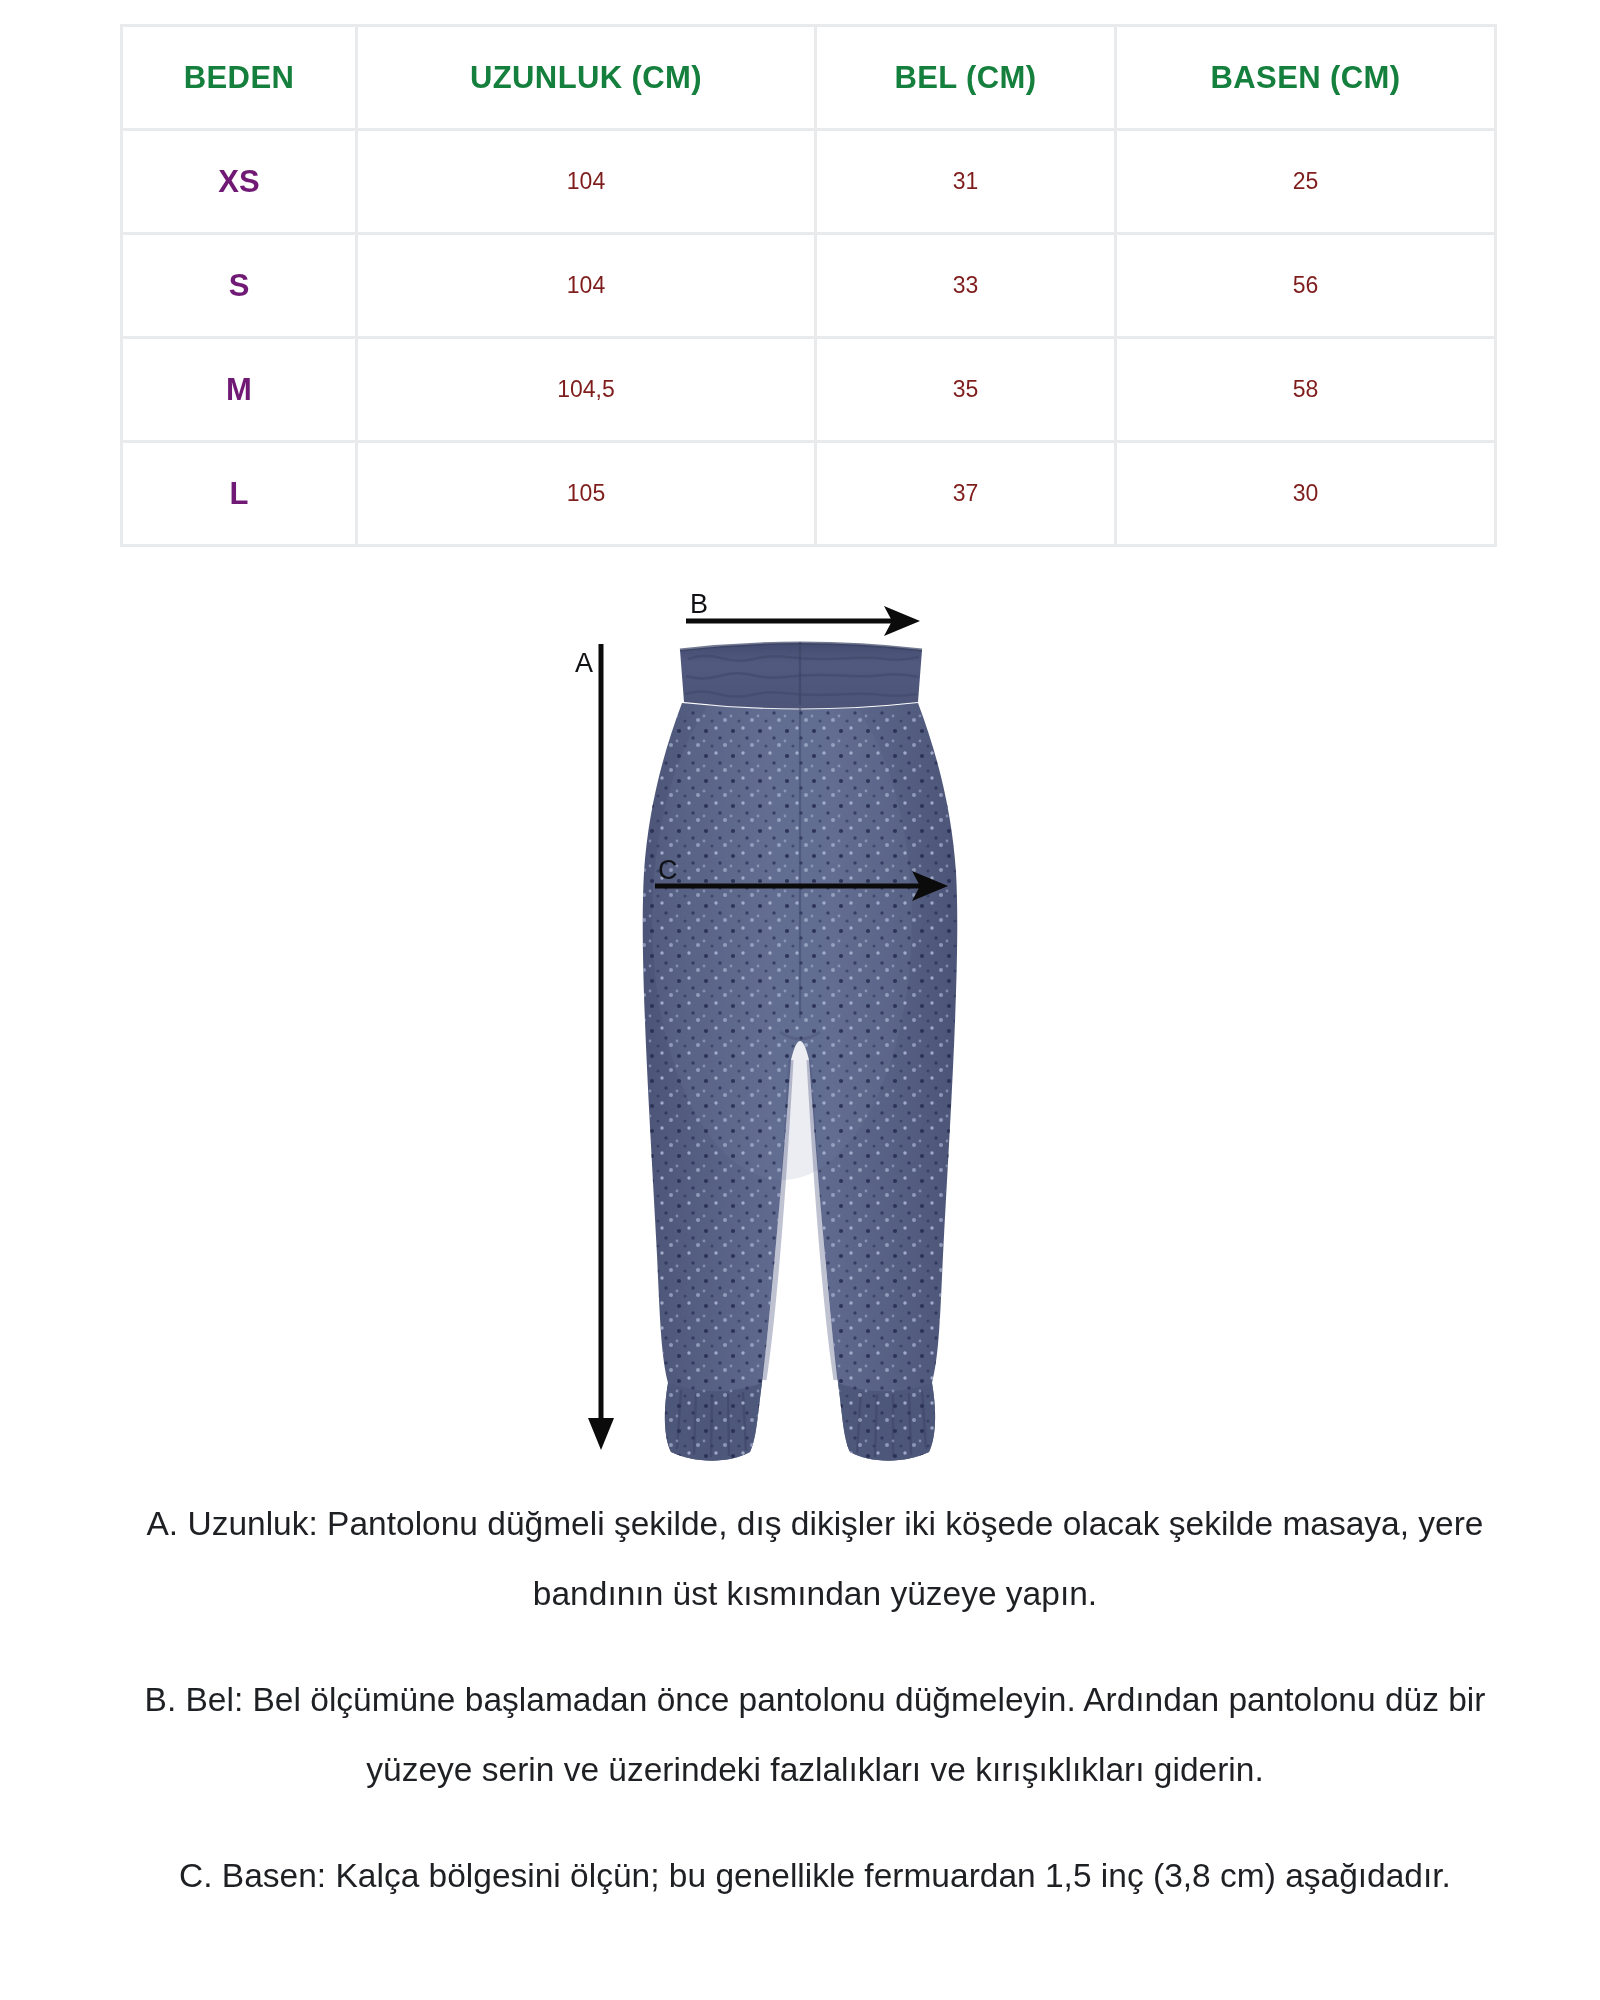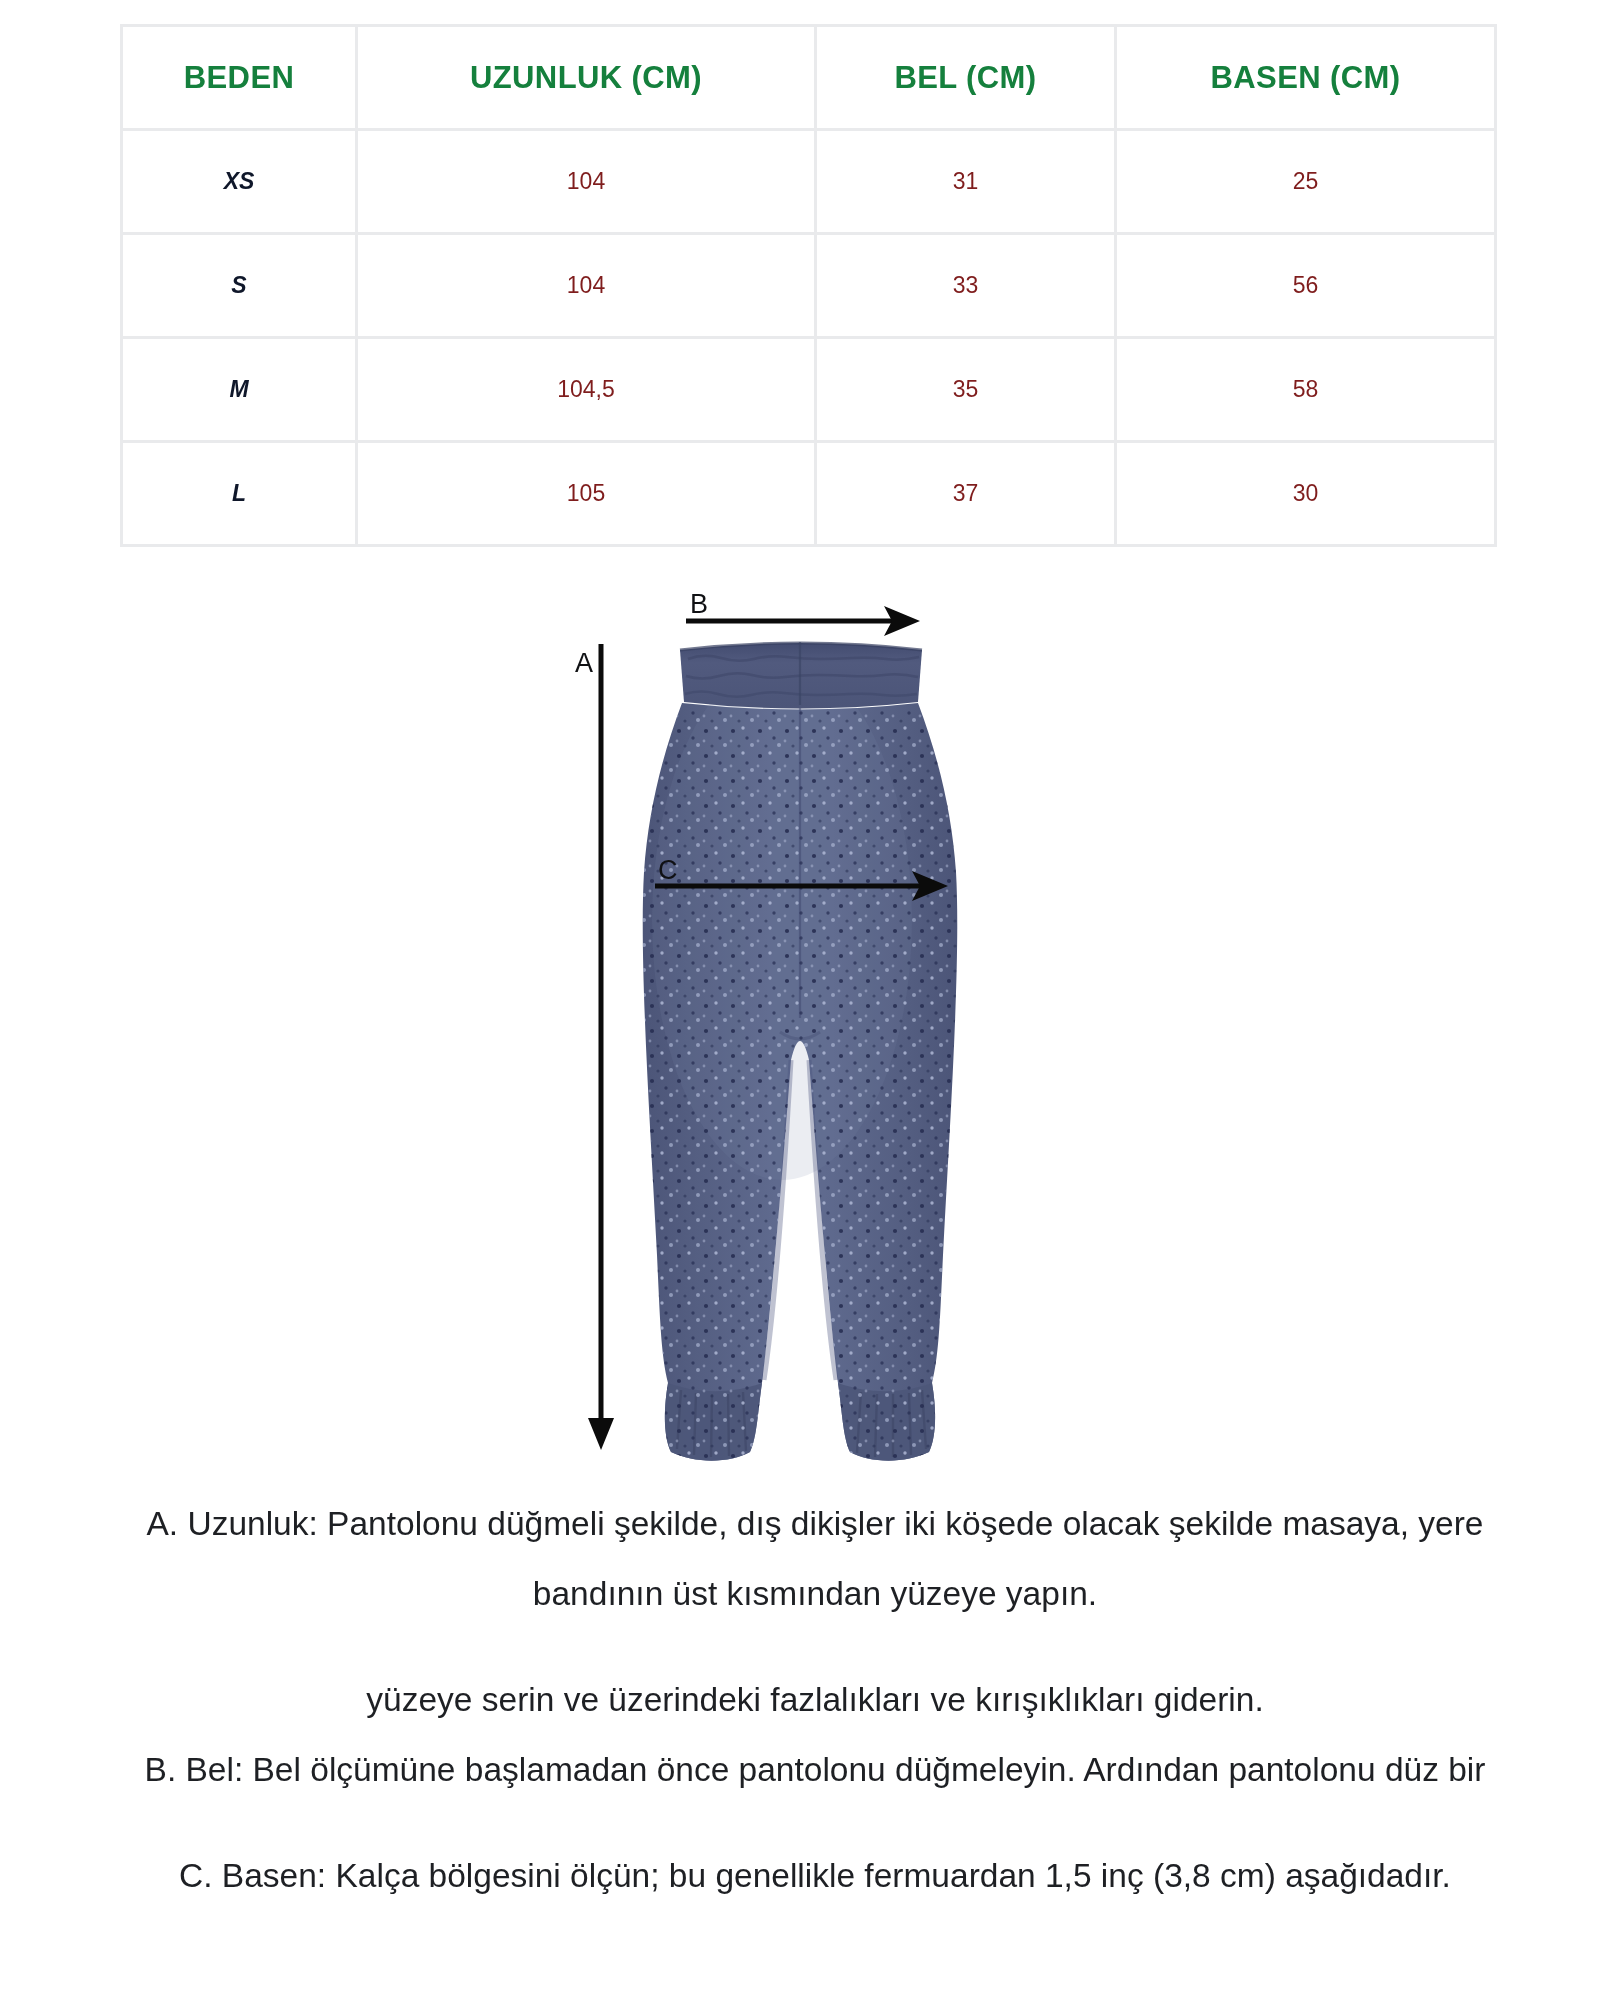--- a/index.html
+++ b/index.html
@@ -13,21 +13,21 @@
     position:absolute; left:120px; top:24px; width:1374px;
     border-collapse:collapse; table-layout:fixed;
   }
   .size-table th, .size-table td {
     border:3px solid #e9eaec; text-align:center; vertical-align:middle;
     height:101px; padding:0; background:#ffffff;
   }
   .size-table th {
     font-size:31px; font-weight:700; color:#15803d; letter-spacing:.4px;
   }
-  .size-table td.size-cell { font-size:23px; font-weight:700; color:#0f172a;font-style:italic; }
+  .size-table td.size-cell { font-size:31px; font-weight:700; color:#701a75; }
   .size-table td.val-cell  { font-size:23px; font-weight:400; color:#7f1d1d; }
 
   
   svg.pants-diagram { position:absolute; left:530px; top:560px; }
   .measure-label {
     font-family:"Liberation Sans", sans-serif; font-size:27px; font-weight:400;
     fill:#101114;
   }
 
   
@@ -194,19 +194,19 @@
   <text class="measure-label" x="690" y="613">B</text>
   <text class="measure-label" x="658" y="879">C</text>
 </svg>
 
 <div class="instructions">
   <div class="para">
     <div class="line">A. Uzunluk: Pantolonu düğmeli şekilde, dış dikişler iki köşede olacak şekilde masaya, yere</div>
     <div class="line">bandının üst kısmından yüzeye yapın.</div>
   </div>
   <div class="para">
+    <div class="line">B. Bel: Bel ölçümüne başlamadan önce pantolonu düğmeleyin. Ardından pantolonu düz bir</div>
     <div class="line">yüzeye serin ve üzerindeki fazlalıkları ve kırışıklıkları giderin.</div>
-    <div class="line">B. Bel: Bel ölçümüne başlamadan önce pantolonu düğmeleyin. Ardından pantolonu düz bir</div>
   </div>
   <div class="para">
     <div class="line">C. Basen: Kalça bölgesini ölçün; bu genellikle fermuardan 1,5 inç (3,8 cm) aşağıdadır.</div>
   </div>
 </div>
 
 </body></html>

